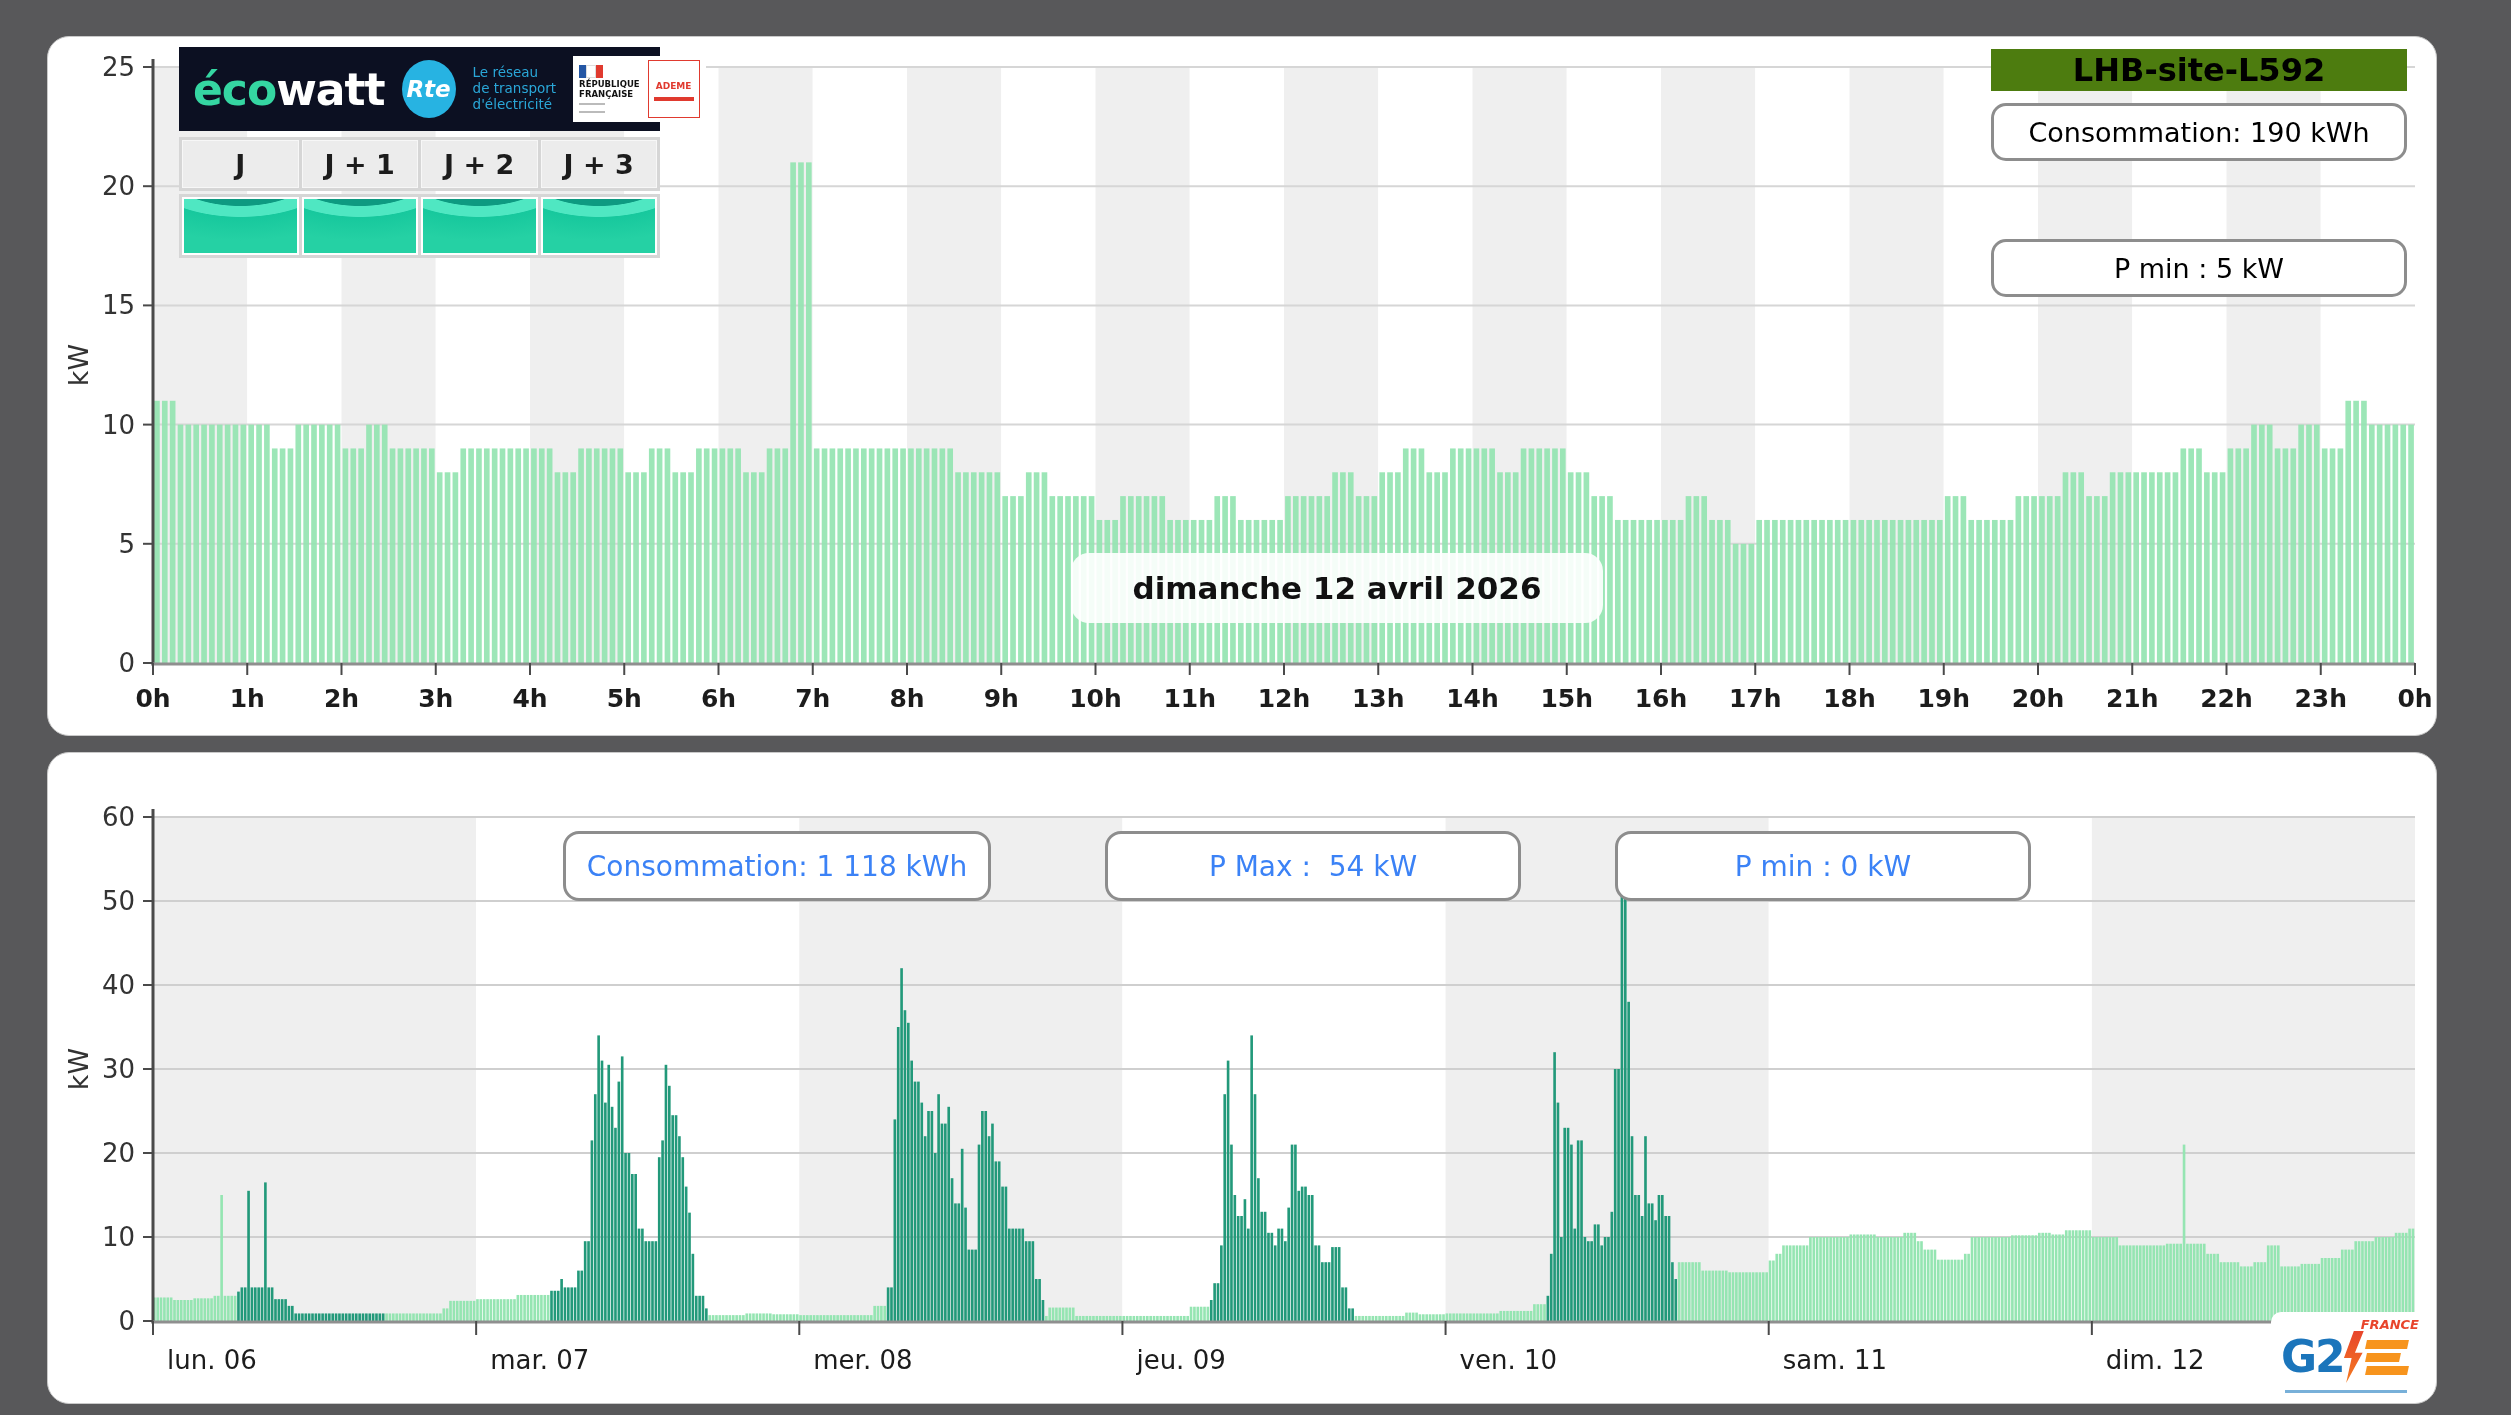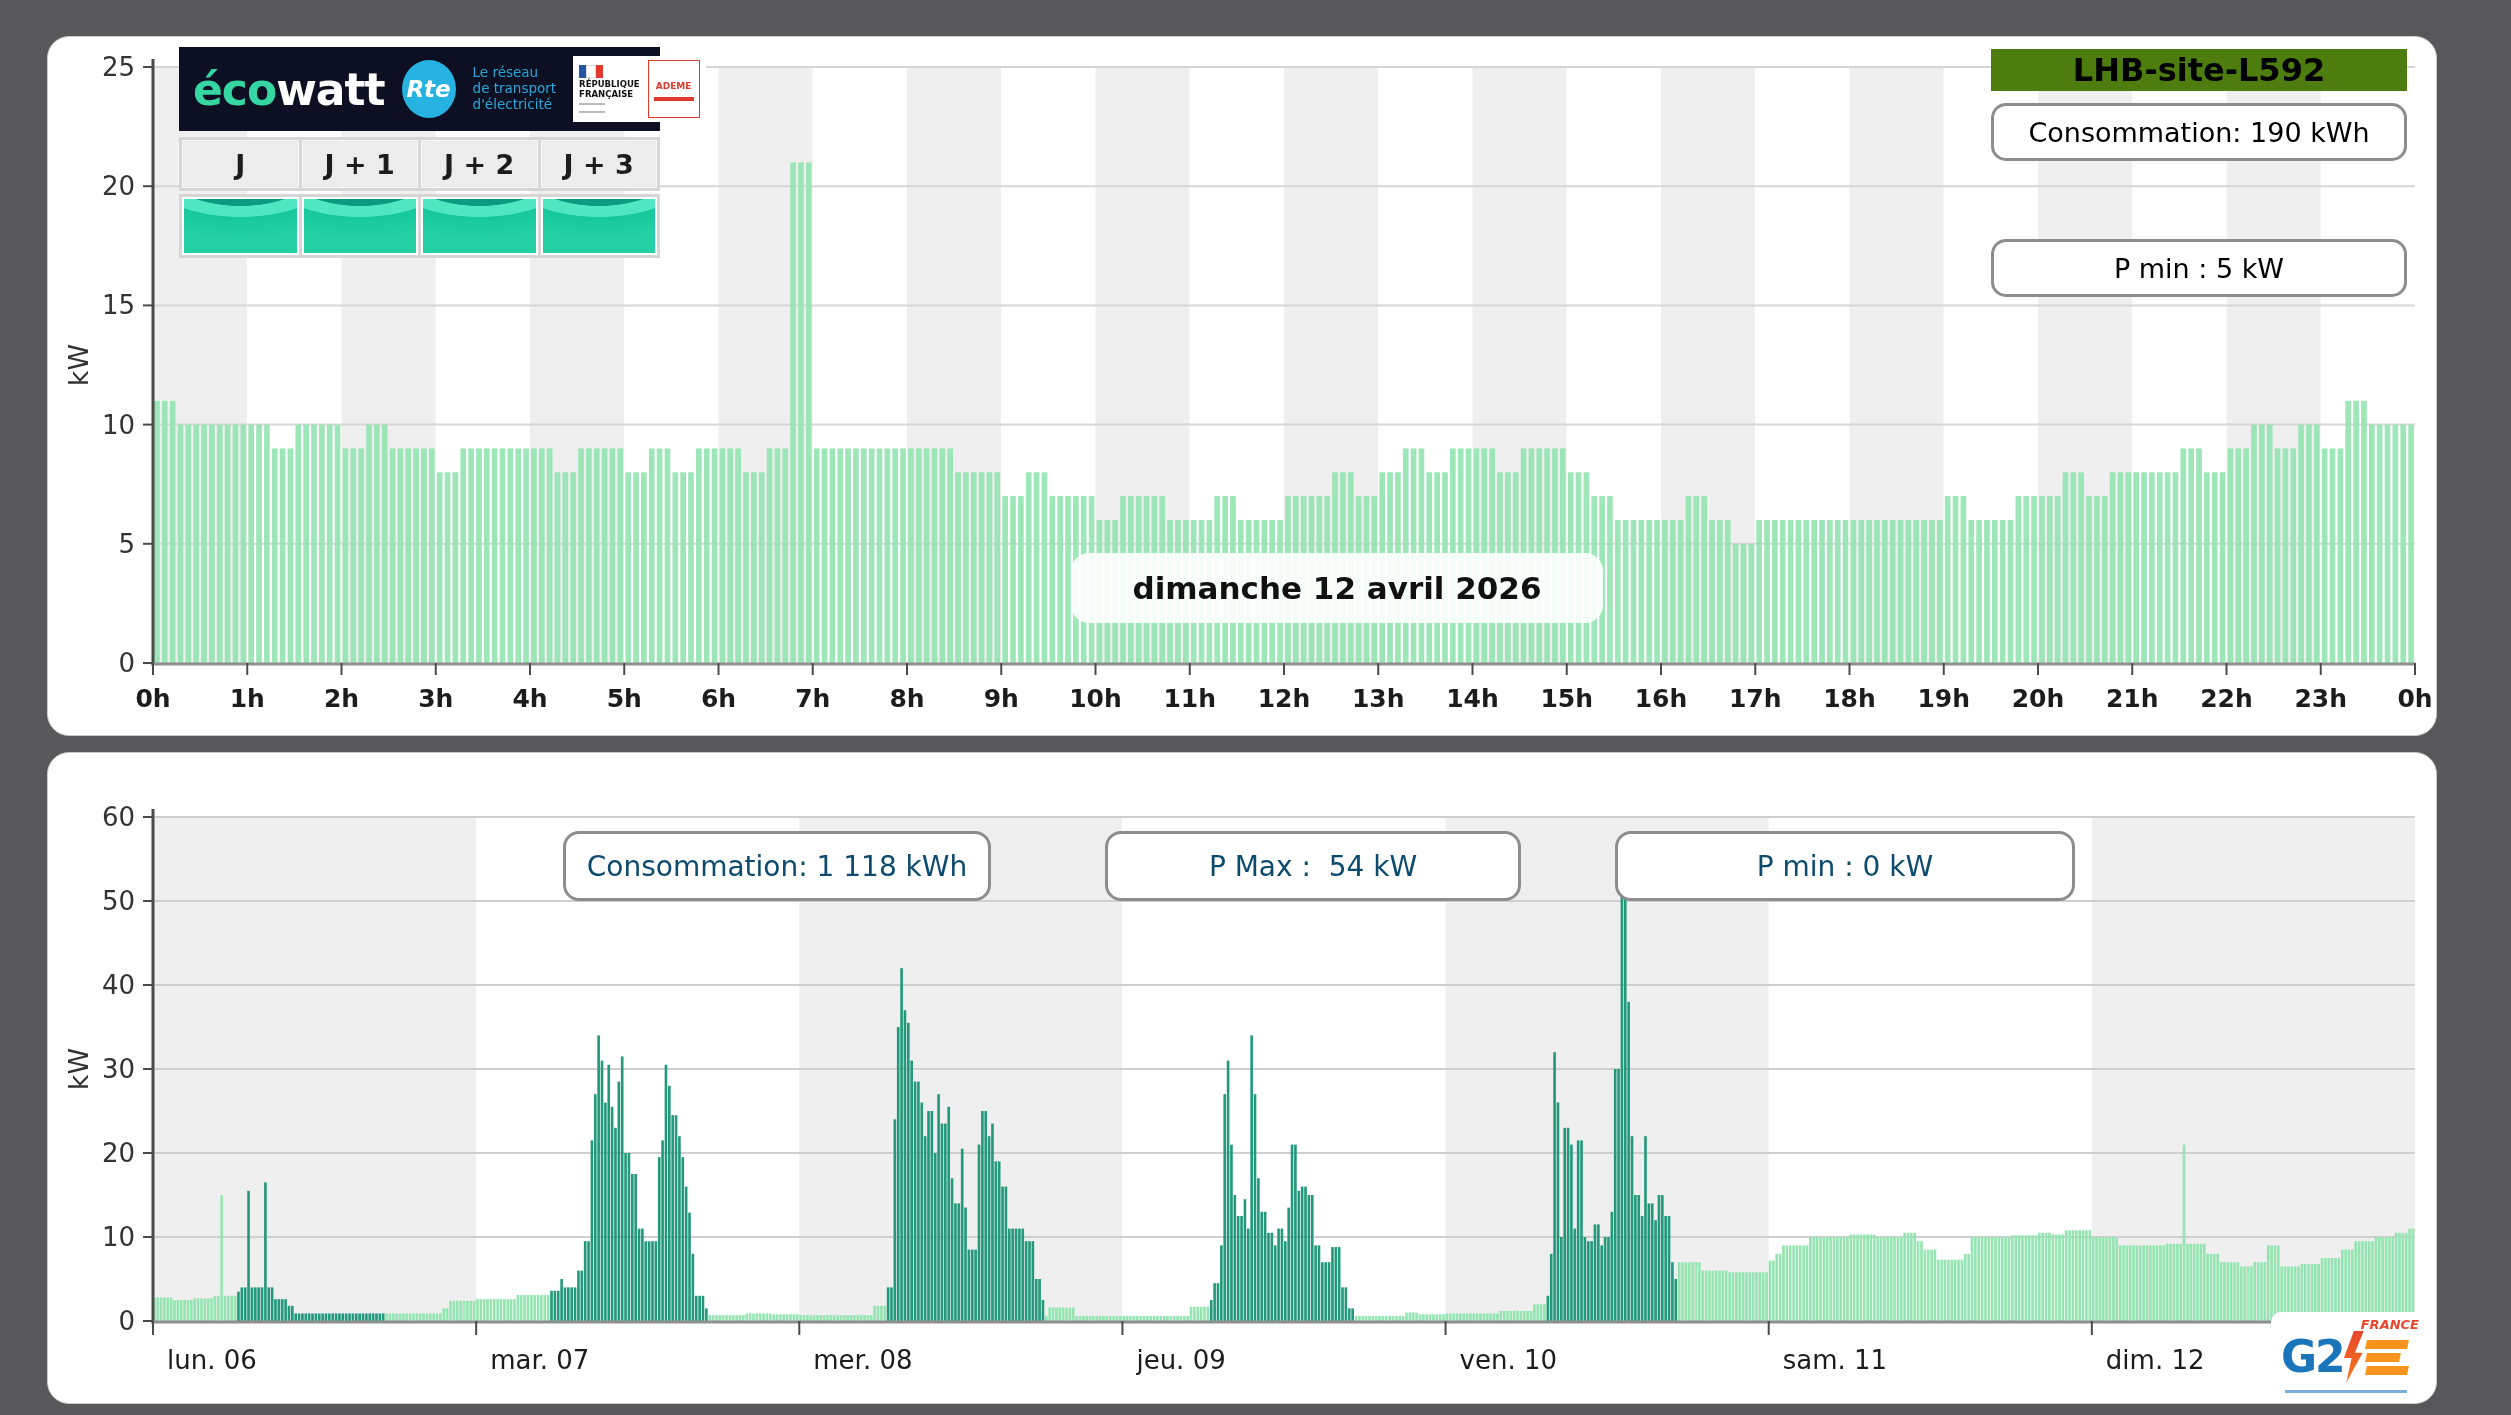--- a/index.html
+++ b/index.html
@@ -35,24 +35,24 @@
     radial-gradient(130% 135% at 50% -58%, #0e9a81 0%, #0e9a81 52%, #4fe7c2 53%, #4fe7c2 67%, #17c89d 68%, #25d1a4 100%);}
   
   .site-title{position:absolute;left:1943px;top:12px;width:416px;height:42px;background:#4d7c0f;display:flex;align-items:center;justify-content:center;font-size:32px;font-weight:bold;color:#000;}
   .stat-box{position:absolute;width:416px;height:58px;background:#fff;border:3px solid #8d8d8d;border-radius:15px;display:flex;align-items:center;justify-content:center;font-size:27px;color:#000;white-space:pre;}
   .stat-1{left:1943px;top:66px;}
   .stat-2{left:1943px;top:134px;}
   .stat-3{left:1943px;top:202px;}
   
   .date-box{position:absolute;left:1023px;top:516px;width:532px;height:70px;background:rgba(255,255,255,0.9);border-radius:18px;display:flex;align-items:center;justify-content:center;font-size:31px;font-weight:bold;color:#111;}
   
-  .bstat{position:absolute;height:70px;background:#fff;border:3.5px solid #8d8d8d;border-radius:16px;display:flex;align-items:center;justify-content:center;font-size:28px;color:#0c4a6e;white-space:pre;}
+  .bstat{position:absolute;height:70px;background:#fff;border:3.5px solid #8d8d8d;border-radius:16px;display:flex;align-items:center;justify-content:center;font-size:28px;color:#3b82f6;white-space:pre;}
   .bstat-1{left:515px;top:78px;width:428px;}
   .bstat-2{left:1057px;top:78px;width:416px;}
-  .bstat-3{left:1567px;top:78px;width:460px;}
+  .bstat-3{left:1567px;top:78px;width:416px;}
   
   .g2e-card{position:absolute;right:5px;bottom:3px;width:160px;height:88px;background:#fff;border-radius:10px 0 20px 0;display:flex;align-items:center;justify-content:center;}
   .g2e-inner{position:relative;width:140px;height:74px;}
   .g2e-main{position:absolute;left:0;top:12px;display:flex;align-items:center;}
   .g2e-g2{font-size:44px;font-weight:bold;color:#1b75bb;letter-spacing:-2px;line-height:1;}
   .g2e-bolt{width:22px;height:52px;margin-left:-2px;background:linear-gradient(180deg,#e8452c,#f47b20);clip-path:polygon(55% 0,100% 0,60% 42%,95% 42%,20% 100%,45% 52%,10% 52%);}
   .g2e-e{display:flex;flex-direction:column;gap:4px;margin-left:2px;}
   .g2e-e i{display:block;height:9px;background:#f7941d;transform:skewX(-12deg);}
   .g2e-e i:nth-child(1){width:42px;}
   .g2e-e i:nth-child(2){width:34px;}

